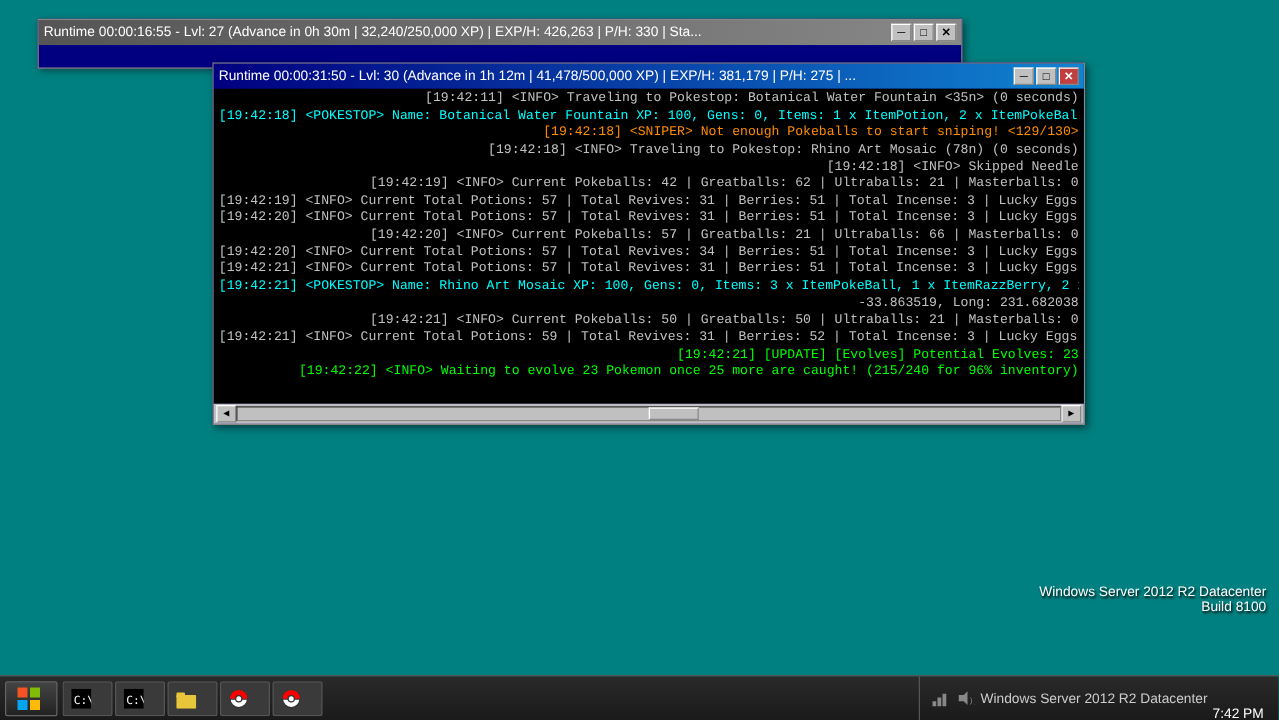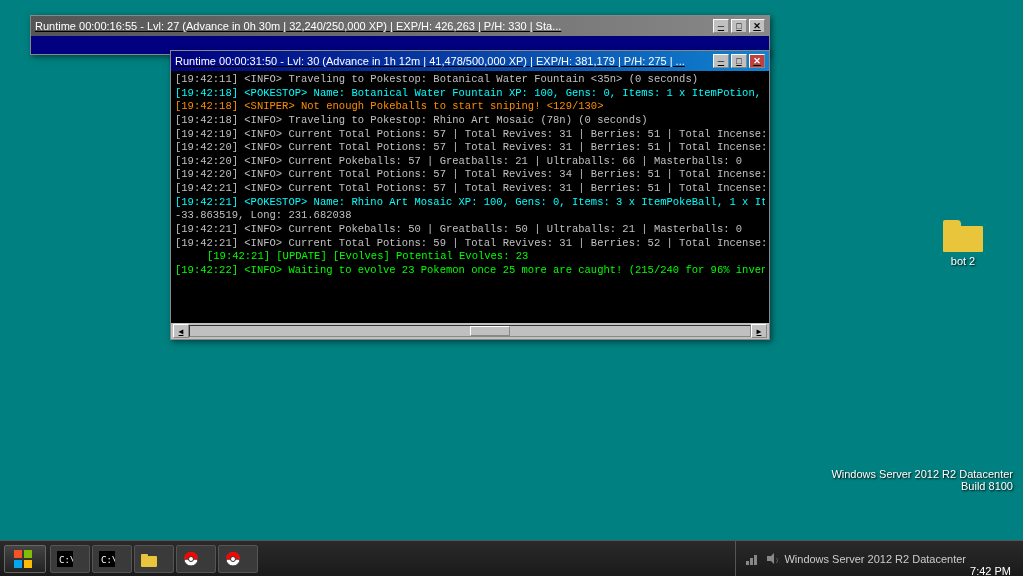--- a/index.html
+++ b/index.html
@@ -65,21 +65,20 @@
       text-shadow: 1px 1px 2px black;
       font-family: Arial, sans-serif;
     }
 
     
     .terminal-window {
       position: absolute;
       border: 1px solid #888;
       background: #000080;
       box-shadow: 2px 2px 6px rgba(0,0,0,0.5);
-      text-decoration: underline;
     }
 
     .window-titlebar {
       display: flex;
       align-items: center;
       justify-content: space-between;
       padding: 2px 4px;
       background: linear-gradient(to right, #000080, #1084d0);
       height: 20px;
       cursor: move;
@@ -135,27 +134,28 @@
       height: 40px;
     }
     .win1 .window-titlebar {
       background: linear-gradient(to right, #555, #888);
     }
 
     
     .win2 {
       left: 170px;
       top: 50px;
-      width: 600px;
+      width: 698px;
       height: 290px;
     }
 
     .terminal-body .line {
       white-space: nowrap;
       overflow: hidden;
+      text-align: right;
     }
     .line.pokestop { color: #00ffff; }
     .line.sniper { color: #ff8c00; }
     .line.info { color: #c0c0c0; }
     .line.update { color: #00ff00; margin-left: 32px; }
     .line.waiting { color: #00ff00; }
 
     
     .terminal-scrollbar {
       background: #c0c0c0;
@@ -312,20 +312,22 @@
         <div class="win-btn">□</div>
         <div class="win-btn close" style="background:#c04040; color:white;">✕</div>
       </div>
     </div>
     <div class="terminal-body" style="height: 252px; overflow: hidden;">
 
     <div class="line info">[19:42:11] &lt;INFO&gt; Traveling to Pokestop: Botanical Water Fountain  &lt;35n&gt; (0 seconds)</div>
         <div class="line pokestop">[19:42:18] &lt;POKESTOP&gt; Name: Botanical Water Fountain  XP: 100, Gens: 0, Items: 1 x ItemPotion, 2 x ItemPokeBall, Lat: -</div>
         <div class="line sniper">[19:42:18] &lt;SNIPER&gt; Not enough Pokeballs to start sniping! &lt;129/130&gt;</div>
         <div class="line info">[19:42:18] &lt;INFO&gt; Traveling to Pokestop: Rhino Art Mosaic (78n) (0 seconds)</div>
+        <div class="line info">[19:42:18] &lt;INFO&gt; Skipped Needle</div>
+        <div class="line info">[19:42:19] &lt;INFO&gt; Current Pokeballs: 42 | Greatballs: 62 | Ultraballs: 21 | Masterballs: 0</div>
         <div class="line info">[19:42:19] &lt;INFO&gt; Current Total Potions: 57 | Total Revives: 31 | Berries: 51 | Total Incense: 3 | Lucky Eggs: 5 | Lure</div>
         <div class="line info">[19:42:20] &lt;INFO&gt; Current Total Potions: 57 | Total Revives: 31 | Berries: 51 | Total Incense: 3 | Lucky Eggs: 5 | Lure</div>
         <div class="line info">[19:42:20] &lt;INFO&gt; Current Pokeballs: 57 | Greatballs: 21 | Ultraballs: 66 | Masterballs: 0</div>
         <div class="line info">[19:42:20] &lt;INFO&gt; Current Total Potions: 57 | Total Revives: 34 | Berries: 51 | Total Incense: 3 | Lucky Eggs: 5 | Lure</div>
         <div class="line info">[19:42:21] &lt;INFO&gt; Current Total Potions: 57 | Total Revives: 31 | Berries: 51 | Total Incense: 3 | Lucky Eggs: 5 | Lure</div>
         <div class="line pokestop">[19:42:21] &lt;POKESTOP&gt; Name: Rhino Art Mosaic XP: 100, Gens: 0, Items: 3 x ItemPokeBall, 1 x ItemRazzBerry, 2 x ItemGrea</div>
         <div class="line info">  -33.863519, Long: 231.682038</div>
         <div class="line info">[19:42:21] &lt;INFO&gt; Current Pokeballs: 50 | Greatballs: 50 | Ultraballs: 21 | Masterballs: 0</div>
         <div class="line info">[19:42:21] &lt;INFO&gt; Current Total Potions: 59 | Total Revives: 31 | Berries: 52 | Total Incense: 3 | Lucky Eggs: 5 | Lure</div>
         <div class="line update">[19:42:21] [UPDATE] [Evolves] Potential Evolves: 23</div>
@@ -333,24 +335,20 @@
       </div>
     <div class="terminal-scrollbar">
       <div class="scrollbar-arrow">◀</div>
       <div class="scrollbar-track">
         <div class="scrollbar-thumb"></div>
       </div>
       <div class="scrollbar-arrow">▶</div>
     </div>
   </div>
 
-  <div class="desktop-icon">
-    <div class="folder-icon"></div>
-    <span class="desktop-icon-label">bot 2</span>
-  </div>
 
   <div class="server-label">
     <div>Windows Server 2012 R2 Datacenter</div>
     <div>Build 8100</div>
   </div>
 </div>
 
 <div class="taskbar">
 
   <div class="start-btn">

